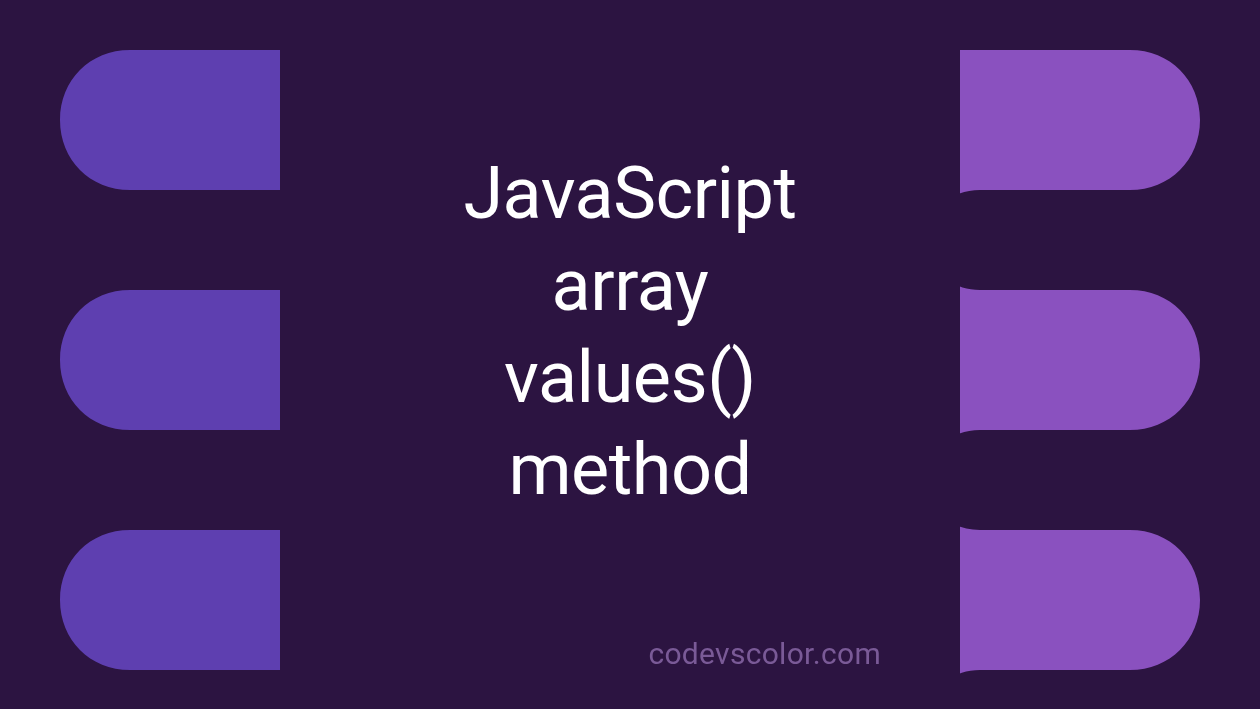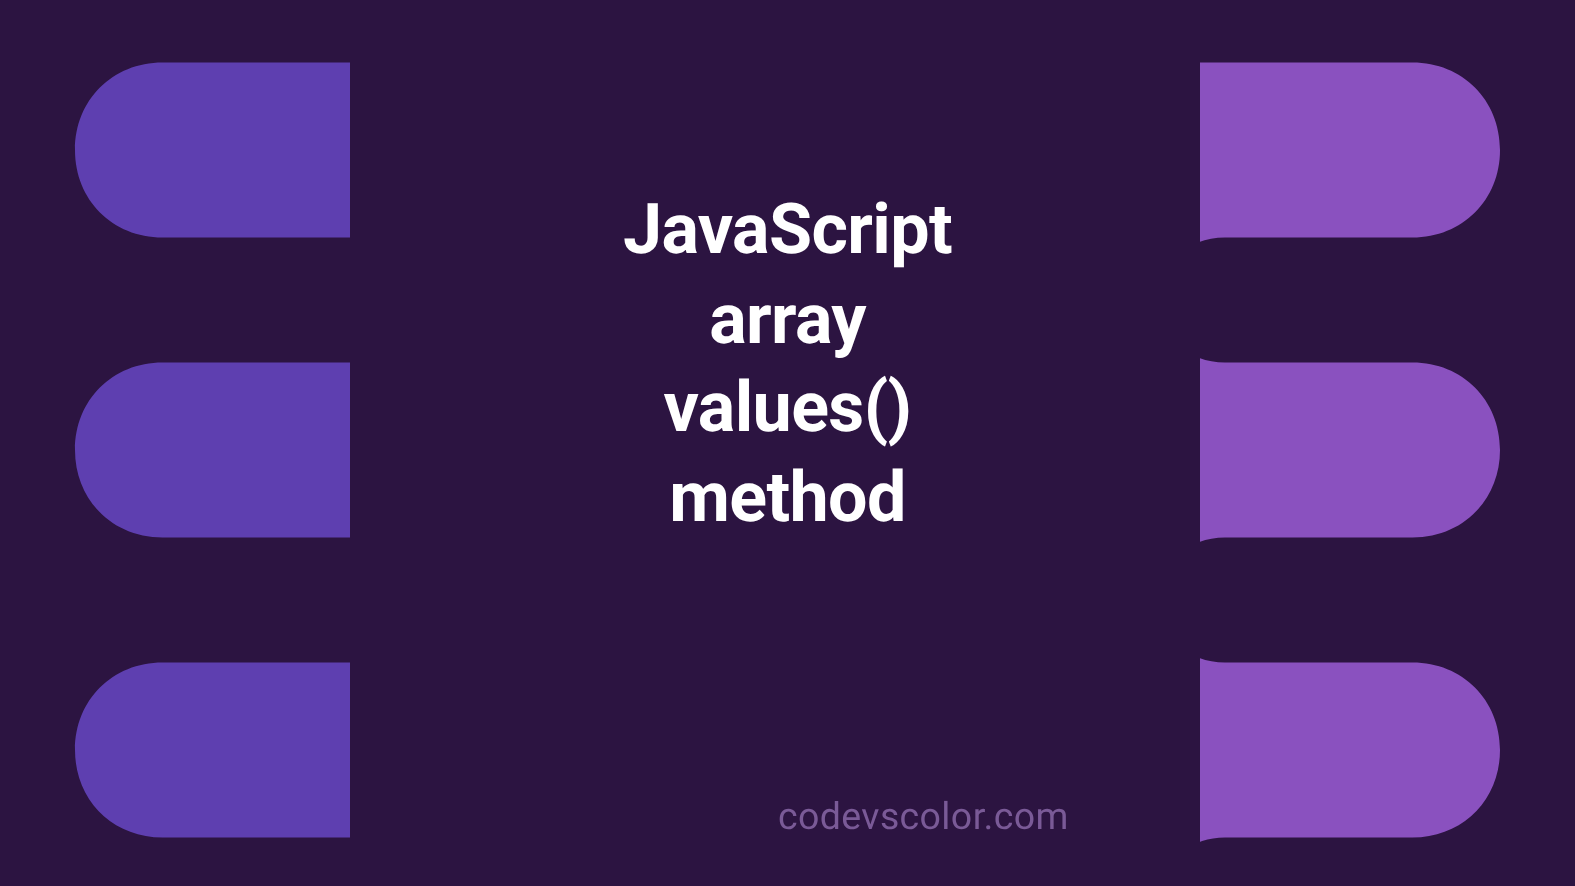--- a/index.html
+++ b/index.html
@@ -43,28 +43,28 @@
   }
   .title-wrap {
     position: absolute;
     width: 100%;
     top: 148px;
     text-align: center;
     z-index: 5;
   }
   .title {
     color: #ffffff;
-    font-size: 56px;
-    font-weight: 700;
+    font-size: 72px;
+    font-weight: 400;
     line-height: 1.28;
     letter-spacing: -0.5px;
   }
   .watermark {
     position: absolute;
-    right: 405px;
+    right: 379px;
     bottom: 38px;
     font-size: 30px;
     font-weight: 400;
     z-index: 5;
     letter-spacing: 0.3px;
   }
 </style>
 </head>
 <body>
 

